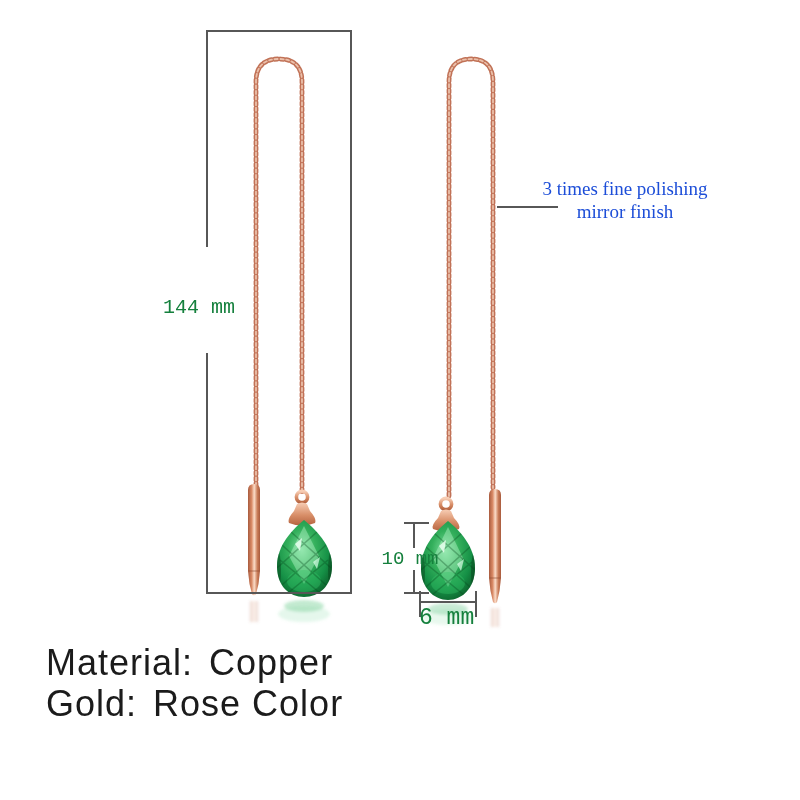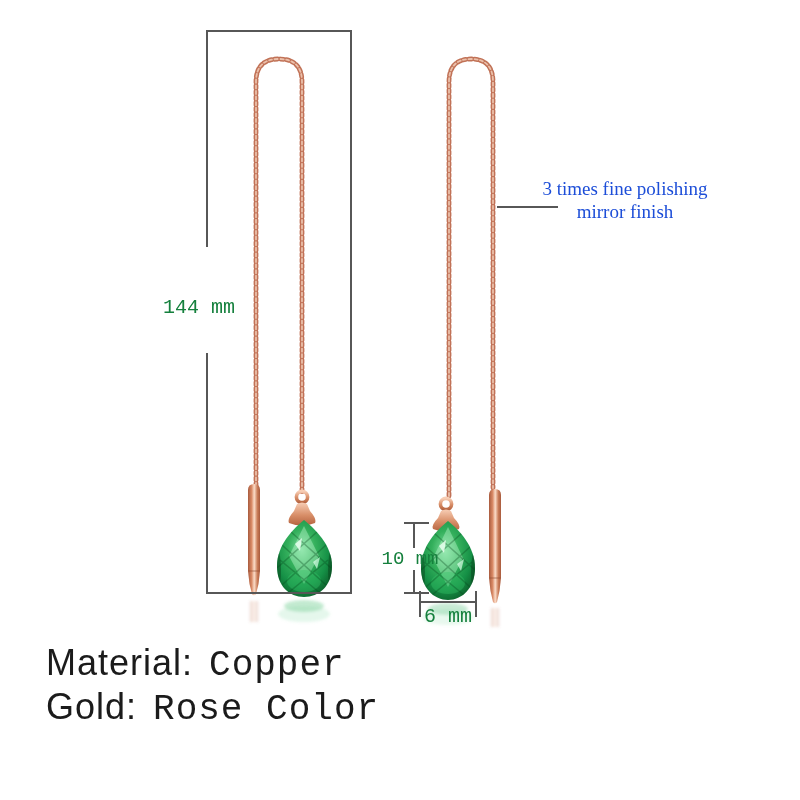--- a/index.html
+++ b/index.html
@@ -15,29 +15,29 @@
     position:absolute;font-family:Liberation Mono, monospace;
     font-size:20px;color:#15803d;white-space:nowrap;
   }
   .callout-text{
     position:absolute;left:530px;top:177px;width:190px;
     text-align:center;font-family:"Liberation Serif",serif;
     font-size:19px;line-height:23px;color:#1d4ed8;
   }
   .label-144{left:160px;top:296px;width:78px;text-align:center;}
   .label-10{left:358px;top:548px;width:60px;text-align:center;font-size:19px;margin-left:22px;}
-  .label-6{left:419px;top:605px;width:58px;text-align:center;font-size:20px;}
+  .label-6{left:419px;top:605px;width:58px;font-size:23px;}
   
   .specs{
     position:absolute;left:46px;top:642px;
     font-family:"Liberation Sans","DejaVu Sans",sans-serif;
     font-weight:300;font-size:36px;line-height:41px;
     color:#1b1b1b;letter-spacing:1px;
   }
-  .specs .val{margin-left:16px;font-family:Liberation Mono, monospace;}
+  .specs .val{margin-left:16px;}
   svg{display:block;}
 </style>
 </head>
 <body>
 
 <div class="canvas">
 
   <svg class="abs" style="left:0;top:0;" width="800" height="800" viewBox="0 0 800 800">
     <defs>
       <linearGradient id="barGrad" x1="0" y1="0" x2="1" y2="0">

